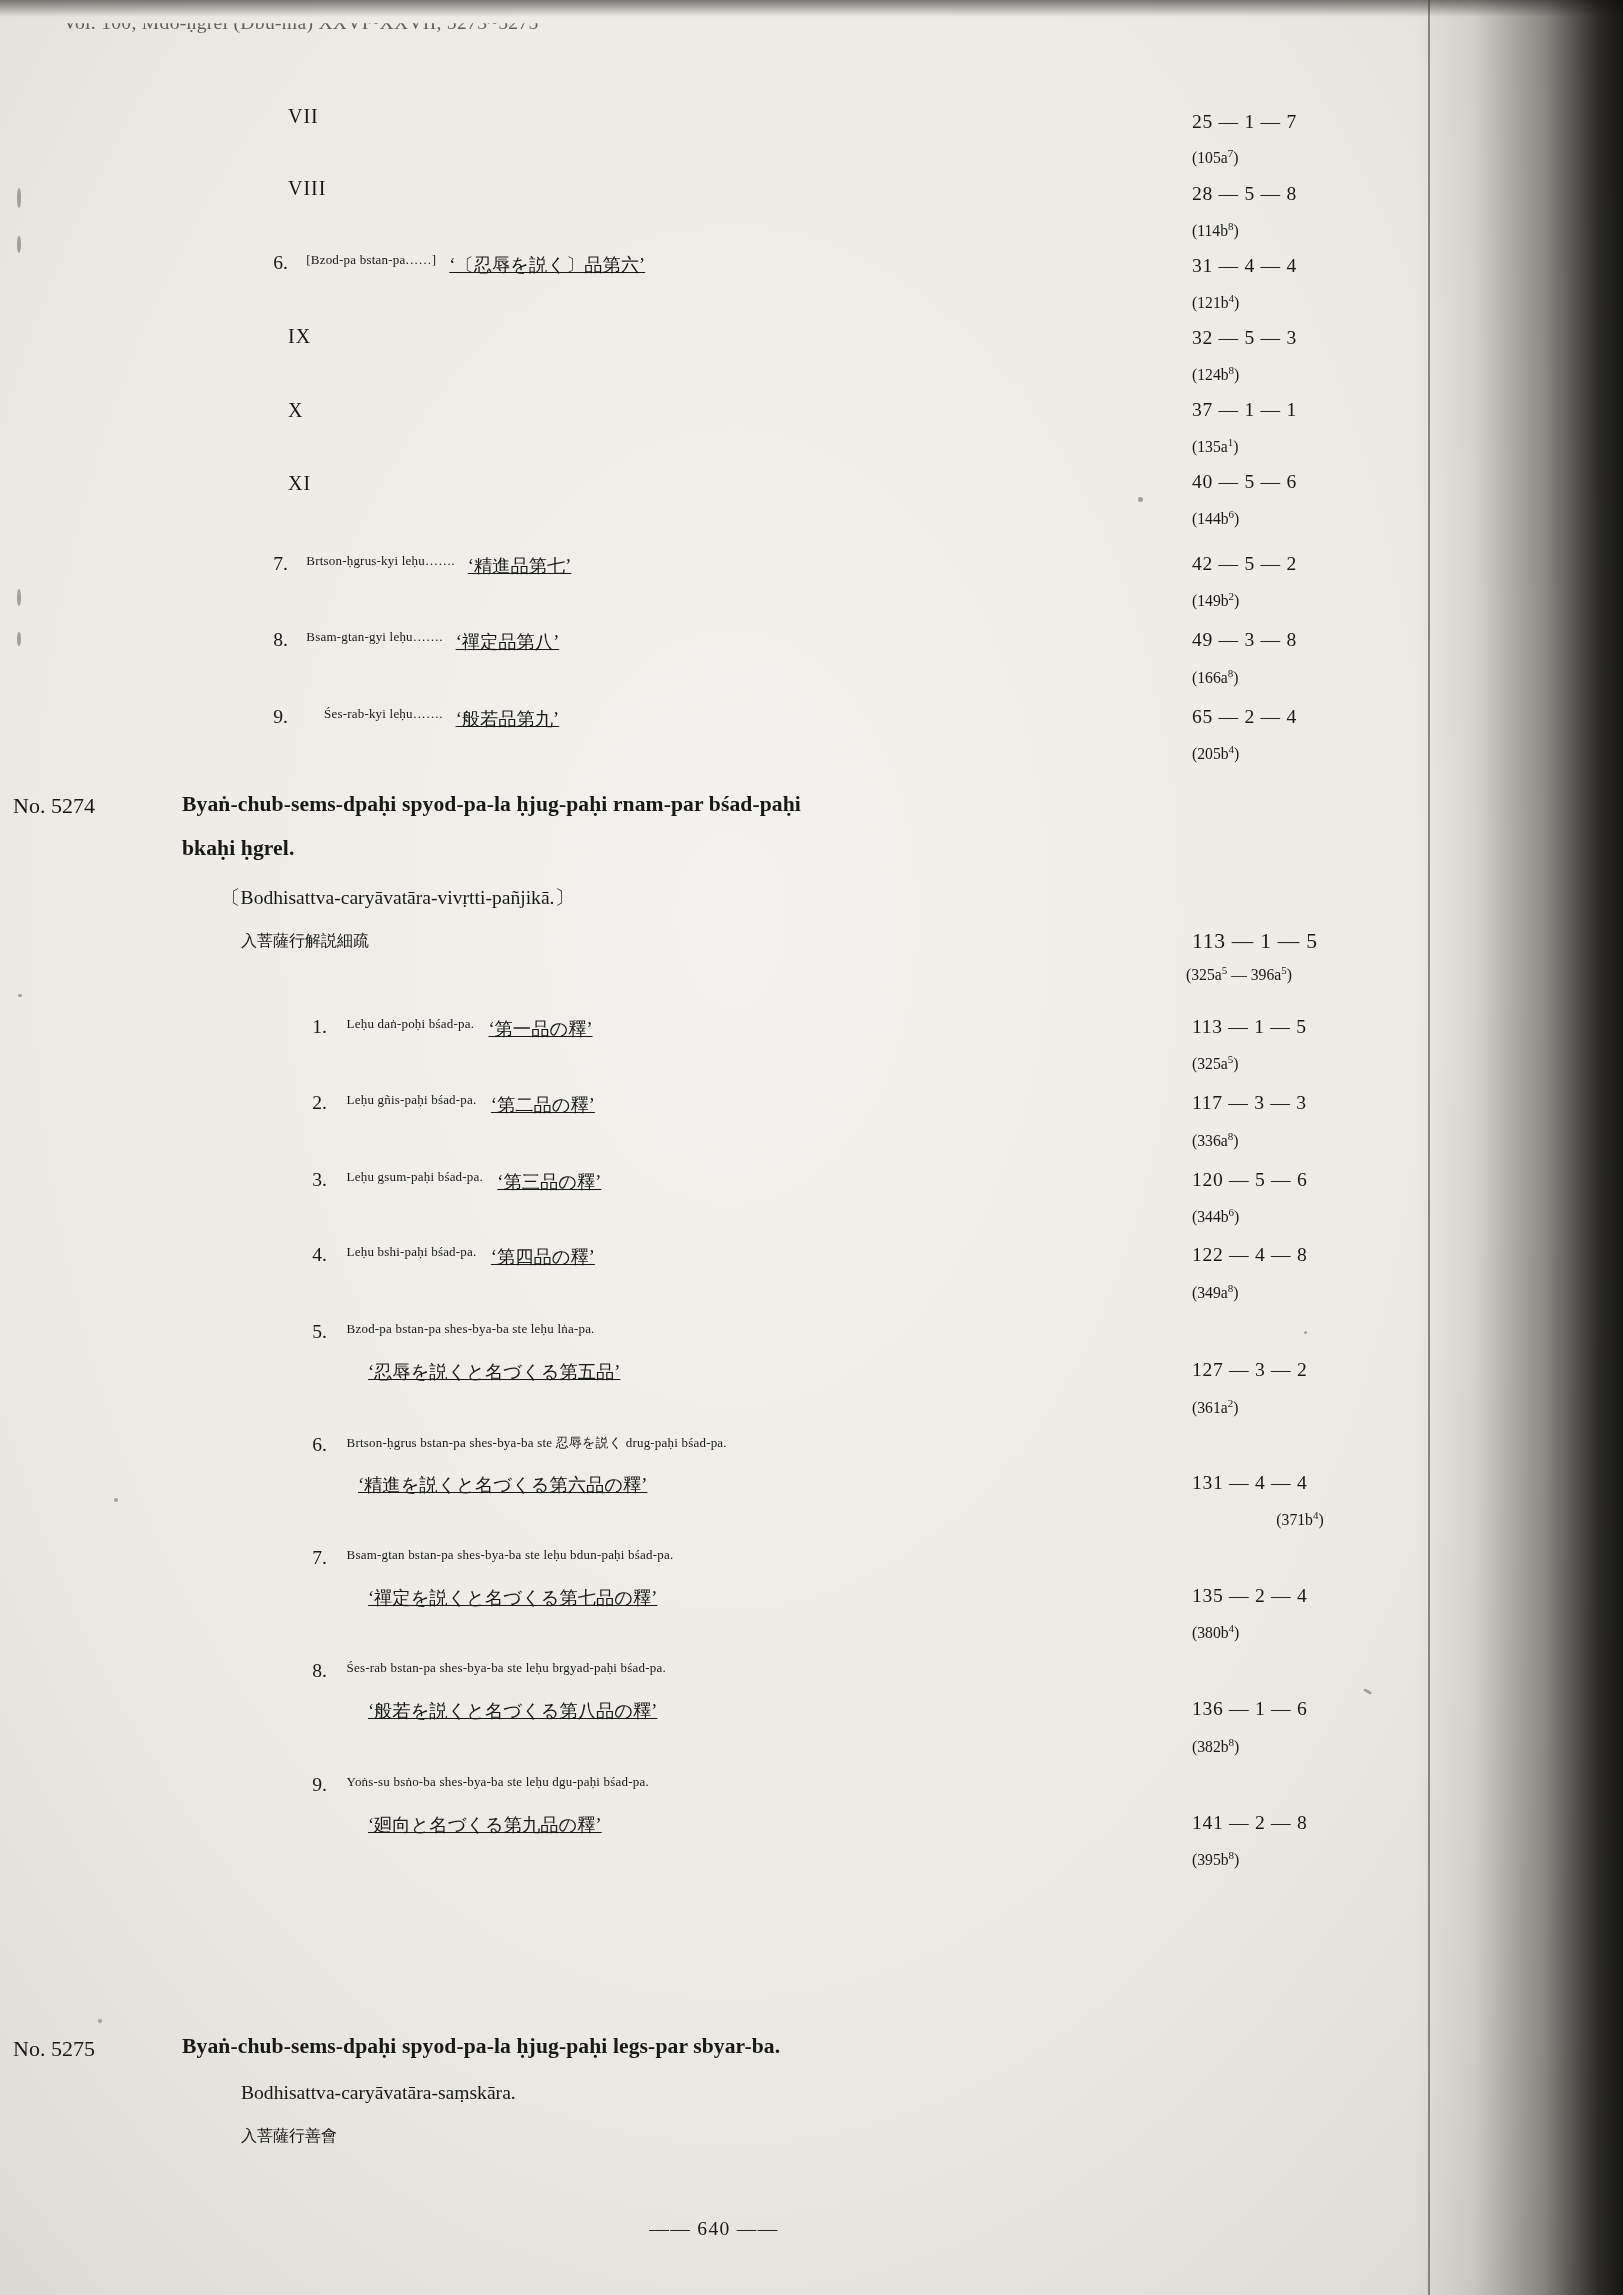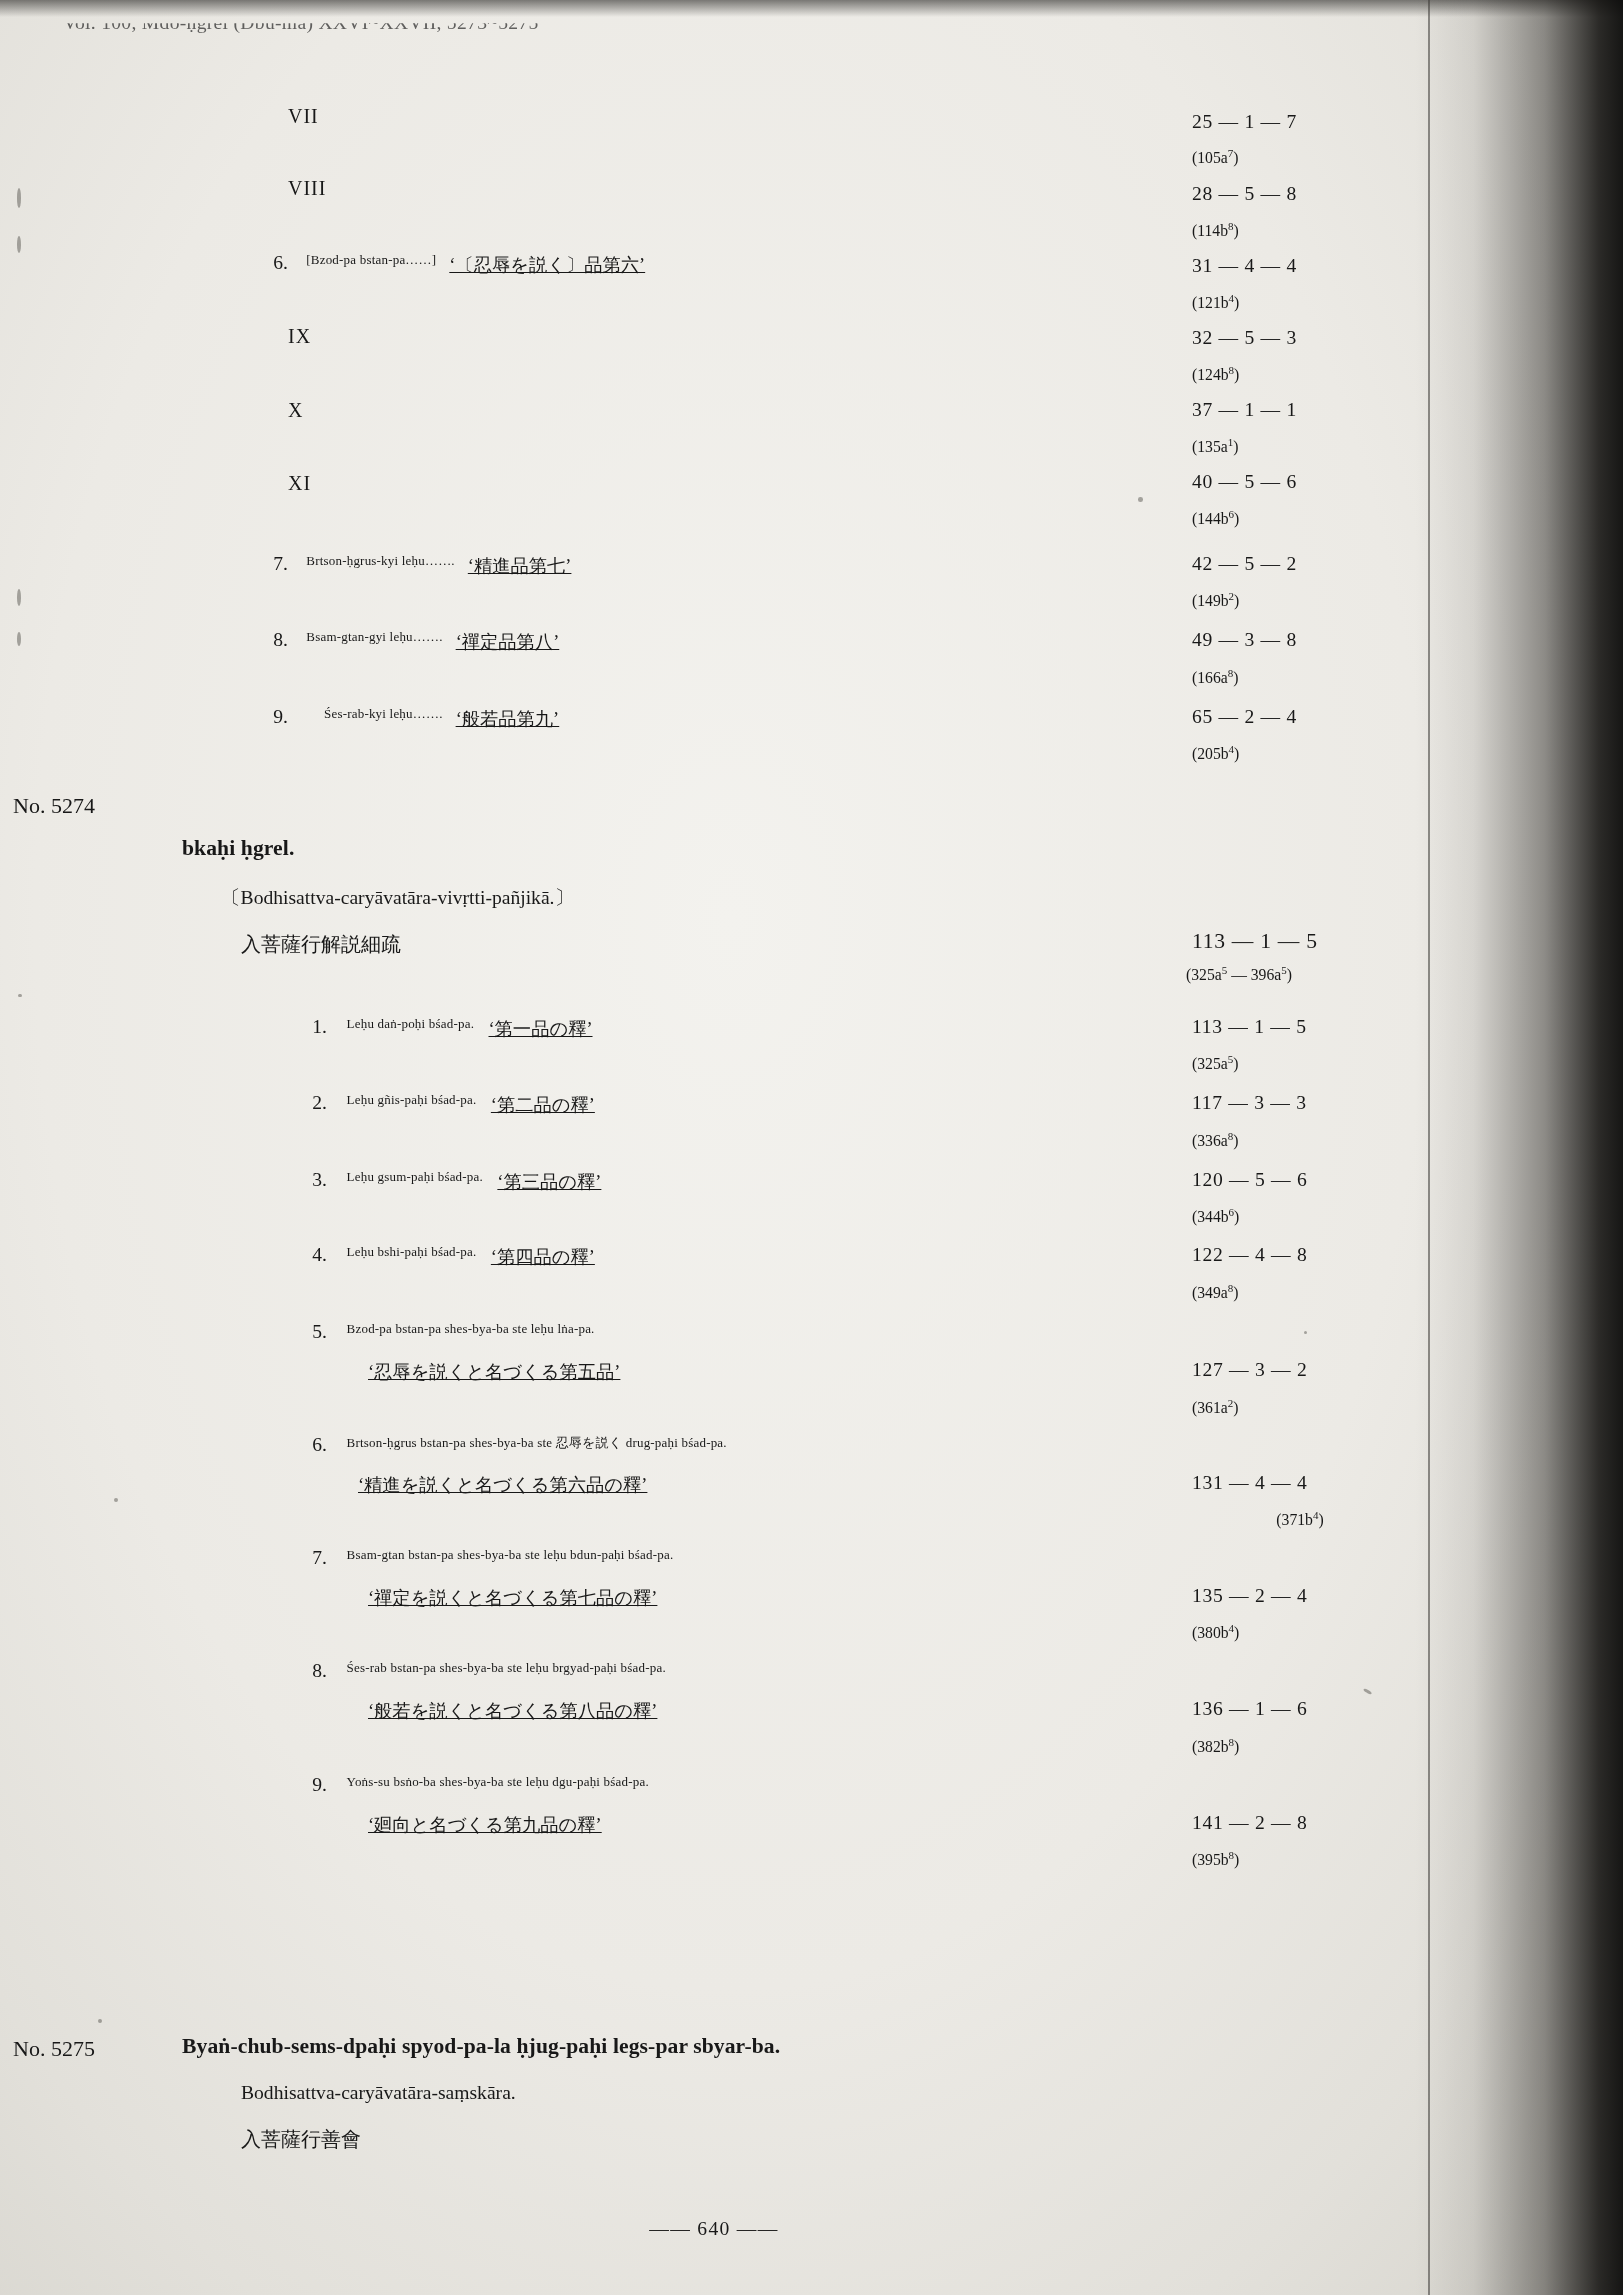--- a/index.html
+++ b/index.html
@@ -113,21 +113,21 @@
   .entry-no {
     position: absolute;
     font-size: 22px;
   }
   .sanskrit {
     position: absolute;
     font-size: 19.6px;
   }
   .jptitle {
     position: absolute;
-    font-size: 20px;
+    font-size: 16px;
   }
   .sectionmark {
     position: absolute;
     font-size: 20px;
     letter-spacing: 0.7px;
   }
   .pagenum {
     position: absolute;
     left: 0; right: 0;
     text-align: center;
@@ -208,20 +208,21 @@
 
     <div class="row" style="top:706px; left:242px;">
       <span class="num">9.</span>
       <span class="title" style="margin-left:36px;">Śes-rab-kyi leḥu…….</span>
       <span class="jp" style="margin-left:13px;">‘般若品第九’</span>
     </div>
     <div class="pgref" style="top:706px;">65 — 2 — 4</div>
     <div class="folio folio-ind" style="top:743px;">(205b<span class="sup">4</span>)</div>
 
     <div class="entry-no" style="top:793px; left:13px;">No. 5274</div>
+    <div class="entry-head" style="top:792px; left:182px;">Byaṅ-chub-sems-dpaḥi spyod-pa-la ḥjug-paḥi rnam-par bśad-paḥi</div>
     <div class="entry-head" style="top:836px; left:182px;">bkaḥi ḥgrel.</div>
     <div class="sanskrit" style="top:884px; left:221px;">〔Bodhisattva-caryāvatāra-vivṛtti-pañjikā.〕</div>
     <div class="jptitle" style="top:931px; left:241px;">入菩薩行解説細疏</div>
     <div class="pgref" style="top:929px; font-size:21.6px;">113 — 1 — 5</div>
     <div class="folio" style="top:964px; right:222px;">(325a<span class="sup">5</span> — 396a<span class="sup">5</span>)</div>
 
     <div class="row" style="top:1016px; left:281px;">
       <span class="num">1.</span>
       <span class="title" style="margin-left:19.6px;">Leḥu daṅ-poḥi bśad-pa.</span>
       <span class="jp" style="margin-left:14.4px;">‘第一品の釋’</span>

